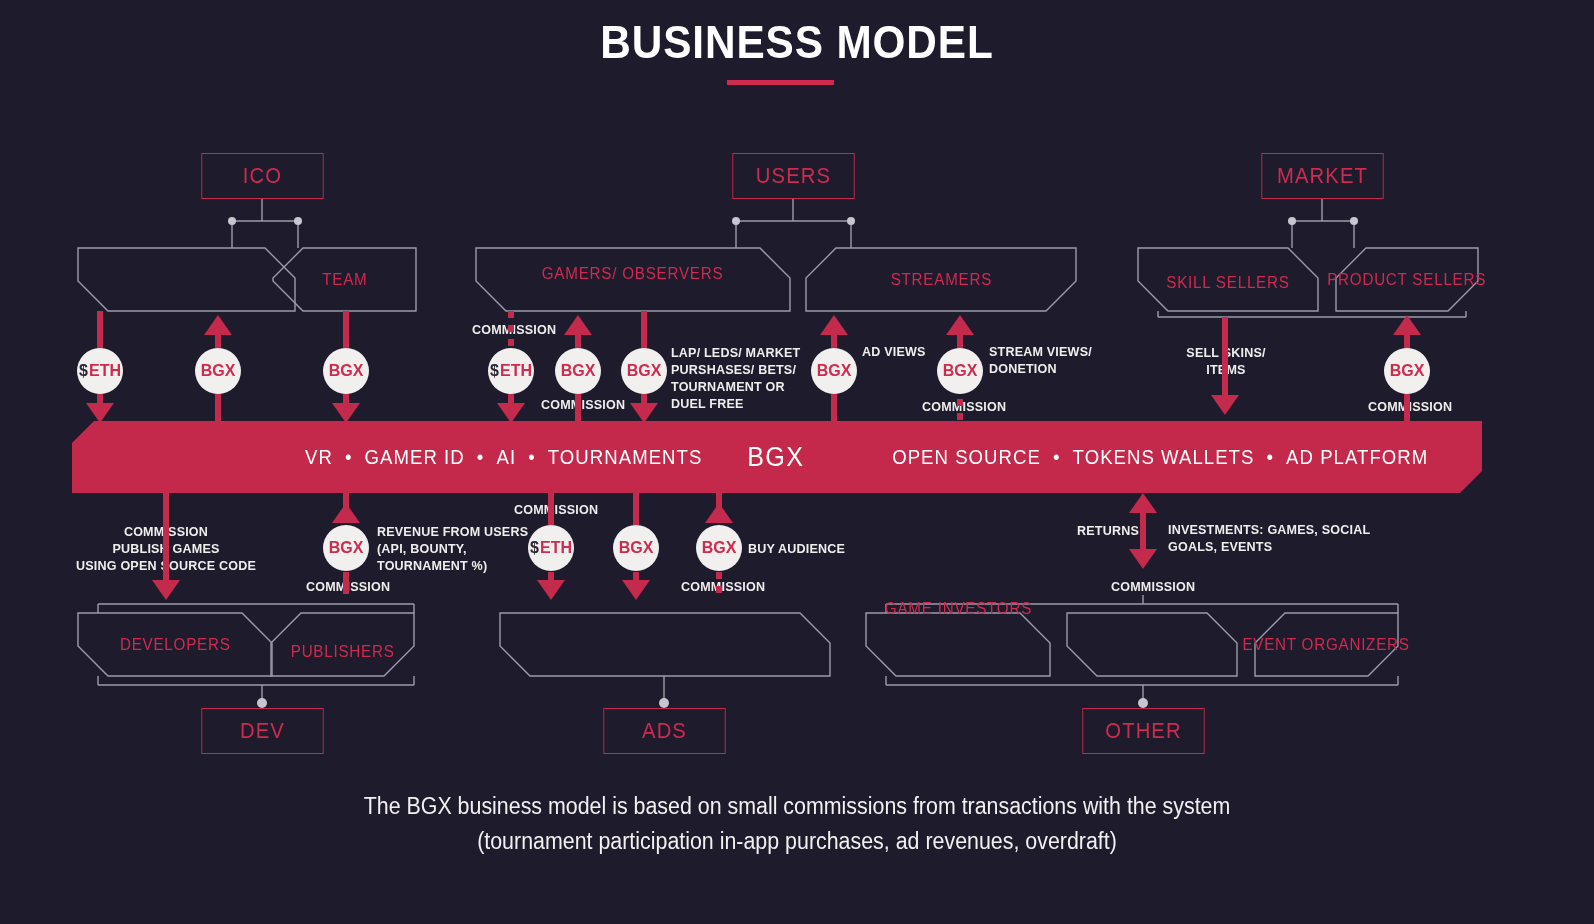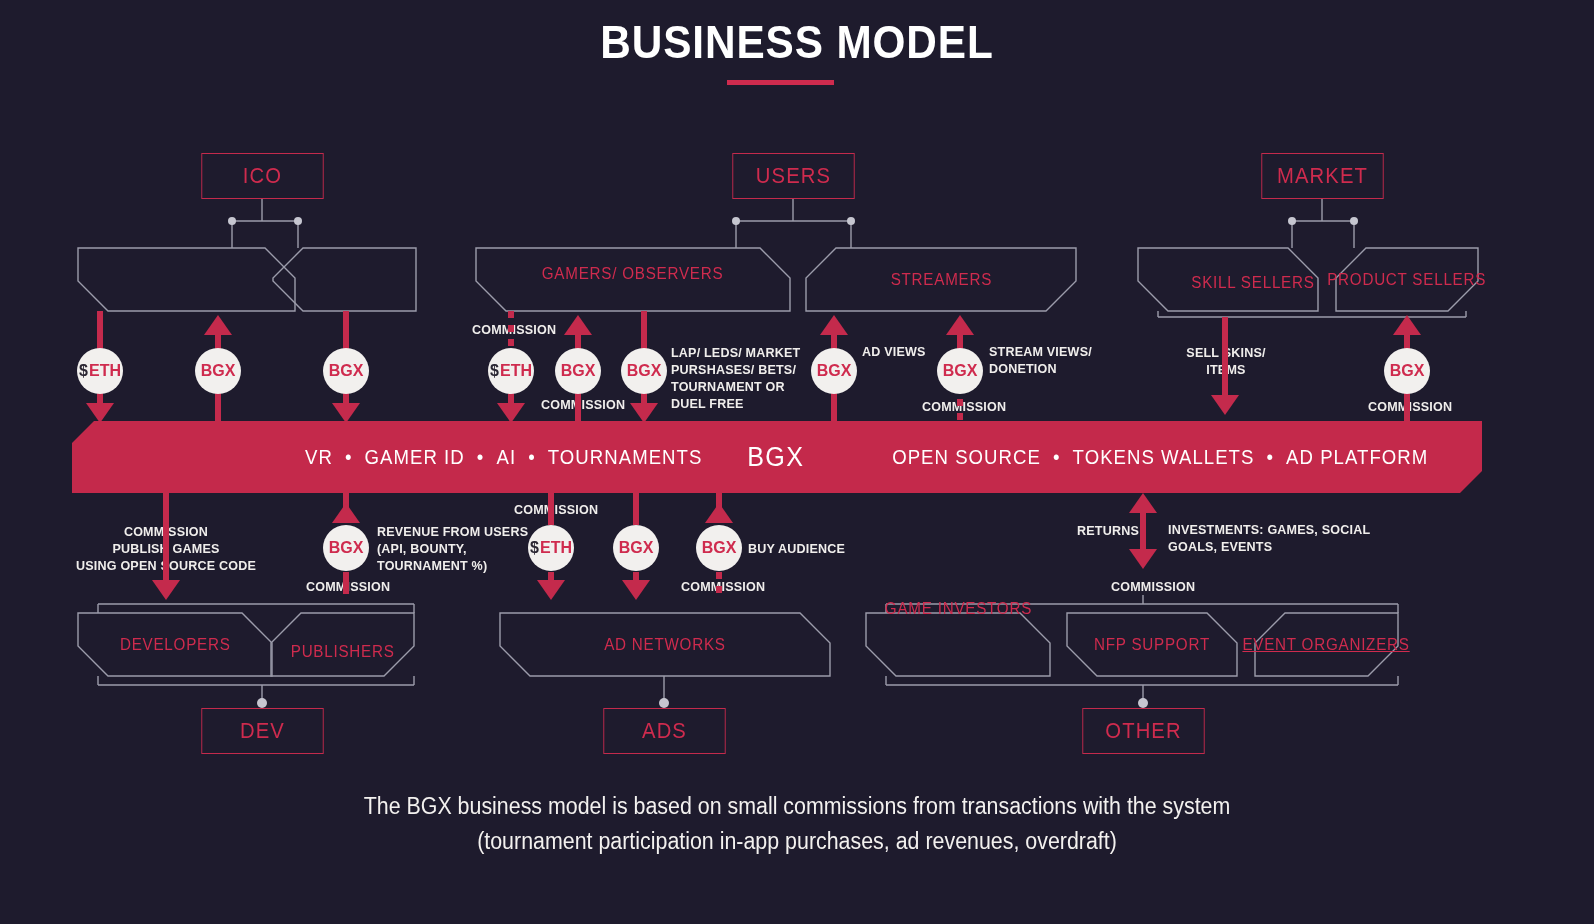--- a/index.html
+++ b/index.html
@@ -285,49 +285,46 @@
   <div class="srcbox" style="left:196px;top:708px;width:133px;height:46px;">
     <span>DEV</span>
   </div>
   <div class="srcbox" style="left:598px;top:708px;width:133px;height:46px;">
     <span>ADS</span>
   </div>
   <div class="srcbox" style="left:1077px;top:708px;width:133px;height:46px;">
     <span>OTHER</span>
   </div>
 
+  <div class="hexbox" style="left:273px;top:248px;width:143px;height:63px;border:none;z-index:3;">
+    <span class="hb-label">TEAM</span>
+  </div>
   <div class="hexbox" style="left:476px;top:248px;width:314px;height:52px;border:none;z-index:3;">
     <span class="hb-label">GAMERS/ OBSERVERS</span>
   </div>
   <div class="hexbox" style="left:806px;top:248px;width:270px;height:63px;border:none;z-index:3;">
     <span class="hb-label">STREAMERS</span>
   </div>
-  <div class="hexbox" style="left:1138px;top:248px;width:180px;height:70px;border:none;z-index:3;justify-content:flex-end;">
+  <div class="hexbox" style="left:1138px;top:248px;width:180px;height:70px;border:none;z-index:3;">
     <span class="hb-label">SKILL SELLERS</span>
   </div>
   <div class="hexbox" style="left:1336px;top:248px;width:142px;height:63px;border:none;z-index:3;">
     <span class="hb-label">PRODUCT SELLERS</span>
   </div>
 
   <div class="hexbox" style="left:78px;top:613px;width:194px;height:63px;border:none;z-index:3;">
     <span class="hb-label">DEVELOPERS</span>
   </div>
   <div class="hexbox" style="left:271px;top:613px;width:143px;height:77px;border:none;z-index:3;">
     <span class="hb-label">PUBLISHERS</span>
   </div>
-  <div class="hexbox" style="left:500px;top:613px;width:330px;height:63px;border:none;z-index:3;">
-    <span class="hb-label">AD NETWORKS</span>
-  </div>
   <div class="hexbox" style="left:866px;top:577px;width:184px;height:63px;border:none;z-index:3;">
     <span class="hb-label">GAME INVESTORS</span>
   </div>
-  <div class="hexbox" style="left:1067px;top:613px;width:170px;height:63px;border:none;z-index:3;">
-    <span class="hb-label">NFP SUPPORT</span>
-  </div>
-  <div class="hexbox" style="left:1255px;top:613px;width:143px;height:63px;border:none;z-index:3;text-decoration:underline;">
+  <div class="hexbox" style="left:1255px;top:613px;width:143px;height:63px;border:none;z-index:3;">
     <span class="hb-label">EVENT ORGANIZERS</span>
   </div>
 
   <div class="bgxbar"></div>
   <div class="bgxbar-text" style="left:290px;">
     <span class="bar-item">VR</span>
     <span class="bar-dot">•</span>
     <span class="bar-item">GAMER ID</span>
     <span class="bar-dot">•</span>
     <span class="bar-item">AI</span>

